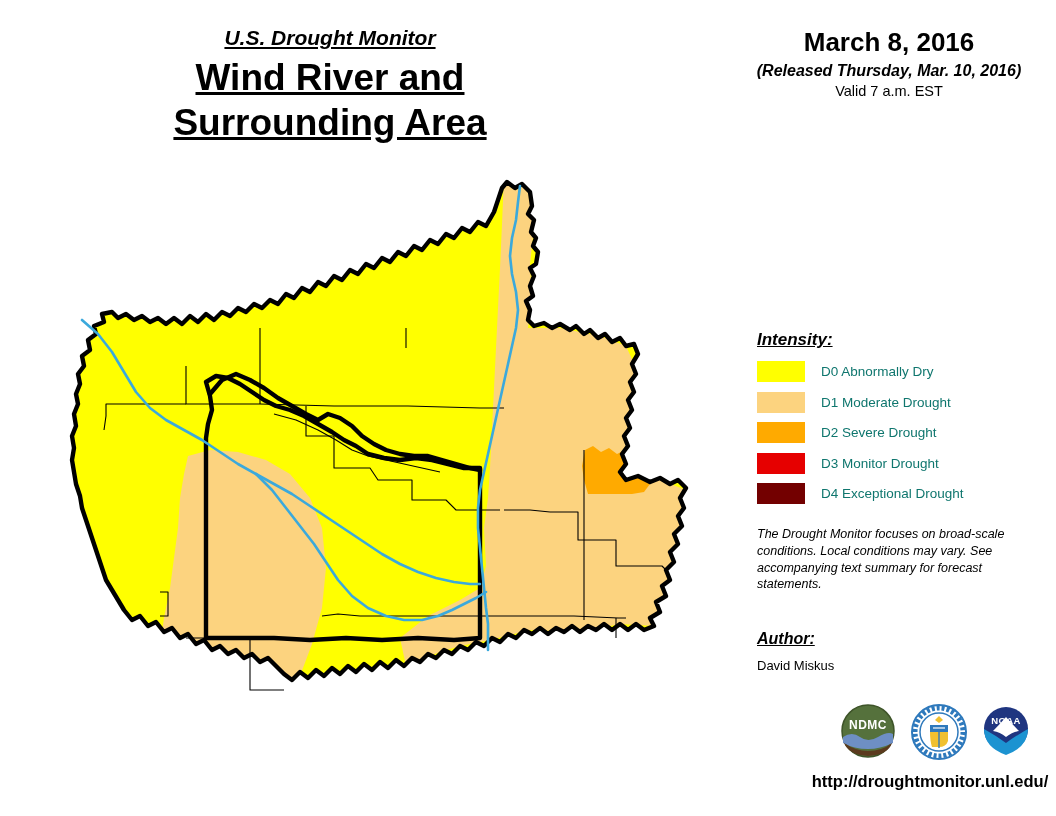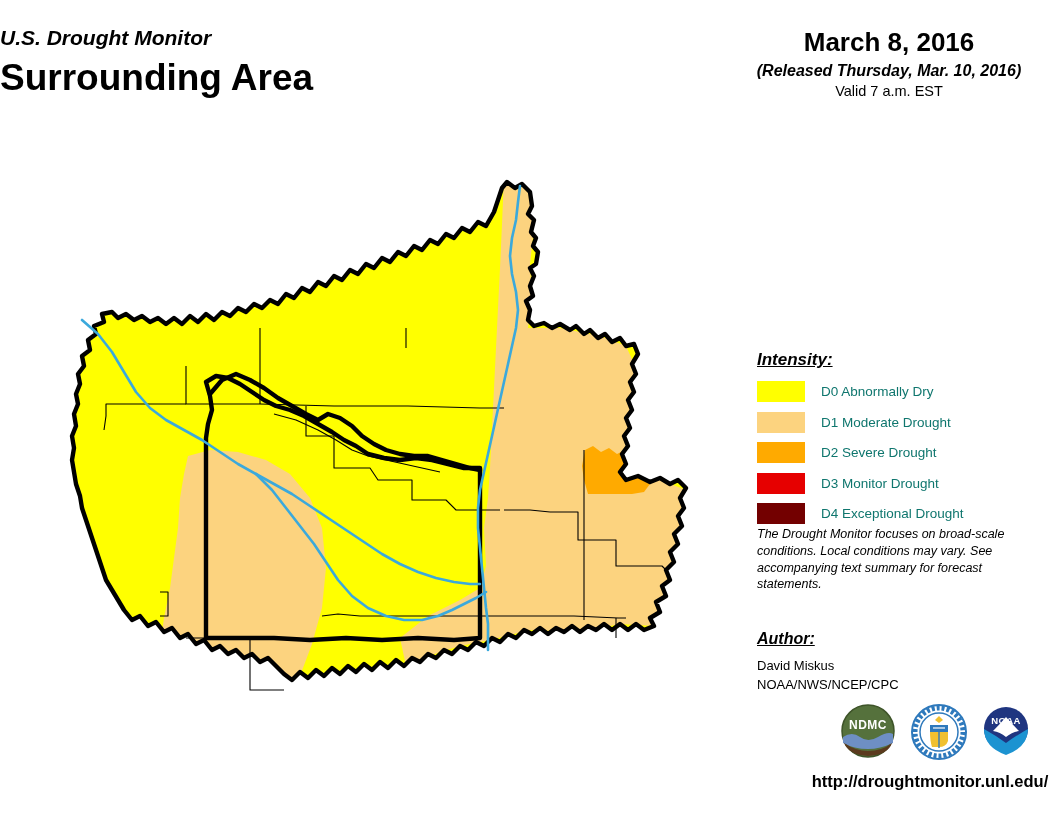--- a/index.html
+++ b/index.html
@@ -6,37 +6,37 @@
   body{
     width:1056px;height:816px;
     background:#ffffff;
     font-family:"Liberation Sans", sans-serif;
     position:relative;
     overflow:hidden;
   }
   .abs{position:absolute;}
 
   
-  #title-block{left:0;top:26px;width:660px;text-align:left;}
+  #title-block{left:0;top:26px;width:660px;text-align:center;text-decoration:underline;}
   #dm-label{
     font-size:21px;font-weight:bold;font-style:italic;
     letter-spacing:0px;color:#000;line-height:1.1;
   }
   #map-title{
     font-size:37px;font-weight:bold;color:#000;line-height:1.22;
     margin-top:6px;
   }
 
   #date-block{left:701px;top:28px;width:376px;text-align:center;}
   #date-main{font-size:26px;font-weight:bold;color:#000;line-height:1.15;}
   #date-released{font-size:16px;font-weight:bold;font-style:italic;color:#000;margin-top:4px;}
   #date-valid{font-size:14.5px;color:#000;margin-top:3px;}
 
   
-  #legend{left:757px;top:350px;width:290px;}
+  #legend{left:757px;top:330px;width:290px;}
   #legend-title{
     font-size:17px;font-weight:bold;font-style:italic;
     text-decoration:underline;color:#000;margin-bottom:11px;
   }
   .legend-row{display:flex;align-items:center;height:21px;margin-bottom:9.5px;}
   .legend-swatch{
     width:48px;height:21px;border:0;flex:0 0 auto;
   }
   .legend-label{
     font-size:13.5px;color:#0f766e;margin-left:16px;white-space:nowrap;
@@ -69,20 +69,21 @@
   
   #map-wrap{left:60px;top:168px;width:660px;height:648px;}
   svg{display:block;}
 </style>
 </head>
 <body>
 
 <div class="abs" id="title-block">
   <div id="dm-label">U.S. Drought Monitor</div>
   <div id="map-title">
+    <div>Wind River and</div>
     <div>Surrounding Area</div>
   </div>
 </div>
 
 <div class="abs" id="date-block">
   <div id="date-main">March 8, 2016</div>
   <div id="date-released">(Released Thursday, Mar. 10, 2016)</div>
   <div id="date-valid">Valid 7 a.m. EST</div>
 </div>
 
@@ -243,21 +244,20 @@
     <div class="legend-swatch" style="background:#730000"></div>
     <div class="legend-label">D4 Exceptional Drought</div>
   </div>
 </div>
 
 <div class="abs" id="disclaimer">The Drought Monitor focuses on broad-scale conditions. Local conditions may vary. See accompanying text summary for forecast statements.</div>
 
 <div class="abs" id="author-block">
   <div id="author-title">Author:</div>
   <div class="author-line">David Miskus</div>
-  <div class="author-line">NOAA/NWS/NCEP/CPC</div>
 </div>
 
 <div class="abs" id="logos">
 
 
   <div class="logo" style="left:85px;top:0px;">
     <svg width="56" height="56" viewBox="0 0 56 56" xmlns="http://www.w3.org/2000/svg">
       <circle cx="28" cy="28" r="26" fill="#55713C" stroke="#3E5429" stroke-width="1.5"></circle>
       <path d="M3,34 Q12,28 20,34 T38,34 T53,31 L53,40 Q40,46 28,46 Q14,46 3,40 Z" fill="#6E8FC4"></path>
       <path d="M4,40 Q16,48 28,48 Q42,48 52,40 Q48,52 28,53 Q9,52 4,40 Z" fill="#5B3A1E"></path>

